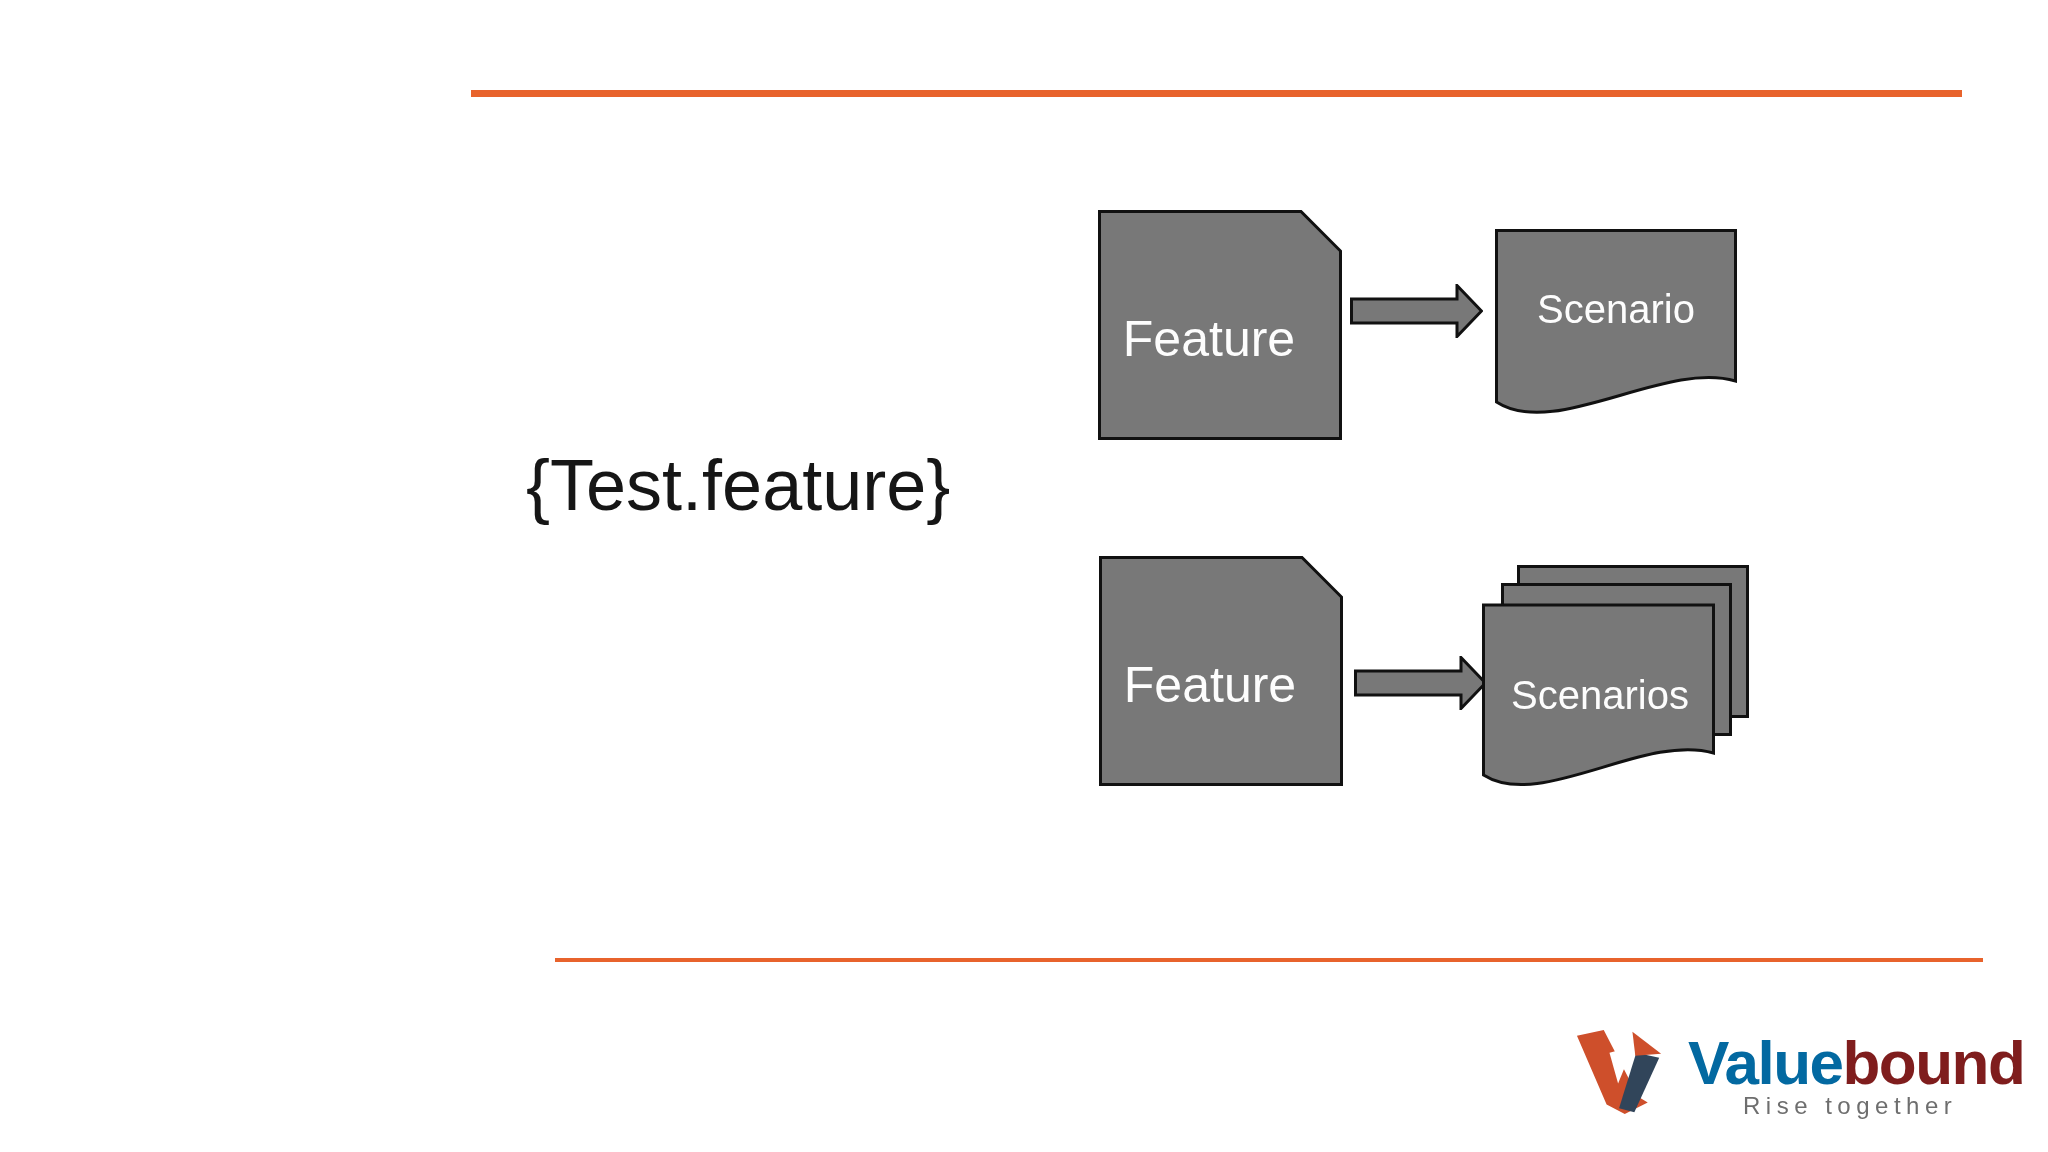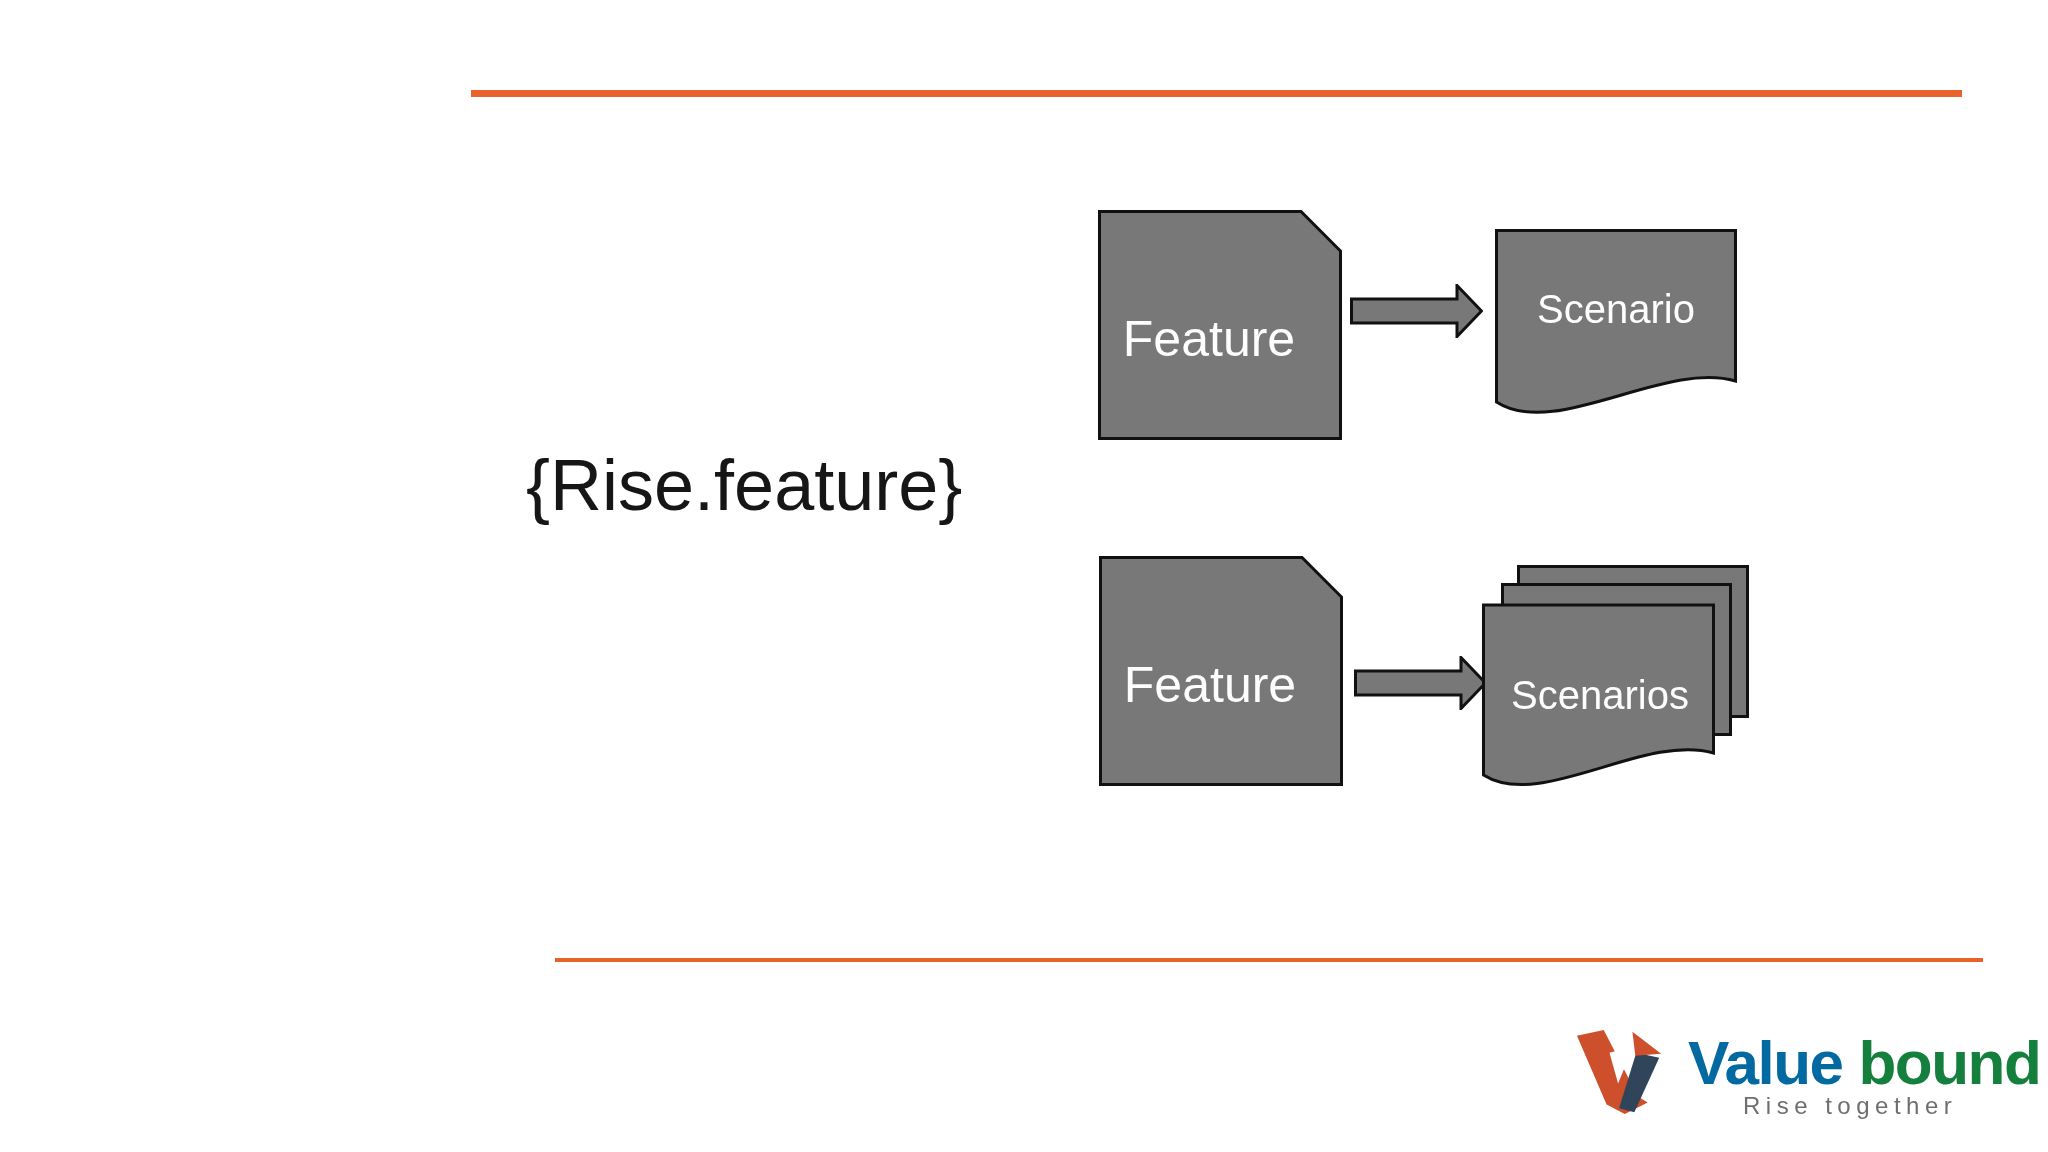--- a/index.html
+++ b/index.html
@@ -32,36 +32,36 @@
   .scenarios-label{font-size:40px;transform:translate(-16px,13px);}
 
   .logo{position:absolute;left:1576px;top:1026px;width:472px;height:110px;}
   .logo-mark{position:absolute;left:0;top:2px;}
   .wordmark{
     position:absolute;left:112px;top:6px;
     font-size:62px;font-weight:700;letter-spacing:-1.5px;
     line-height:1;white-space:nowrap;
   }
   .wordmark .w-orange{color:#0369a1;}
-  .wordmark .w-navy{color:#15803d;margin-left:16px;}
+  .wordmark .w-navy{color:#7f1d1d;}
   .tagline{
     position:absolute;left:119px;top:66px;
     font-size:24px;letter-spacing:5.5px;color:#6E6E6E;
     white-space:nowrap;
     margin-left:48px;
   }
 </style>
 </head>
 <body>
 
 <div class="slide">
 
   <div class="rule rule-top"></div>
 
-  <div class="caption">{Rise.feature}</div>
+  <div class="caption">{Test.feature}</div>
 
   <div class="shape" style="left:1098px;top:210px;width:244px;height:230px;">
     <svg width="244" height="230" viewBox="0 0 244 230">
       <path d="M1.5,1.5 L203,1.5 L242.5,41 L242.5,228.5 L1.5,228.5 Z" fill="#787878" stroke="#111111" stroke-width="3"></path>
     </svg>
     <div class="shape-label feature-label">Feature</div>
   </div>
 
   <div class="shape" style="left:1350px;top:284px;width:133px;height:54px;">
     <svg width="133" height="54" viewBox="0 0 133 54">

